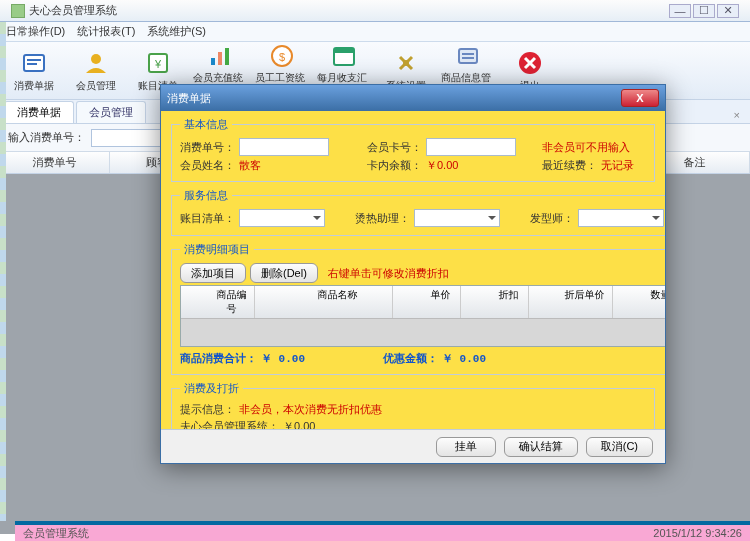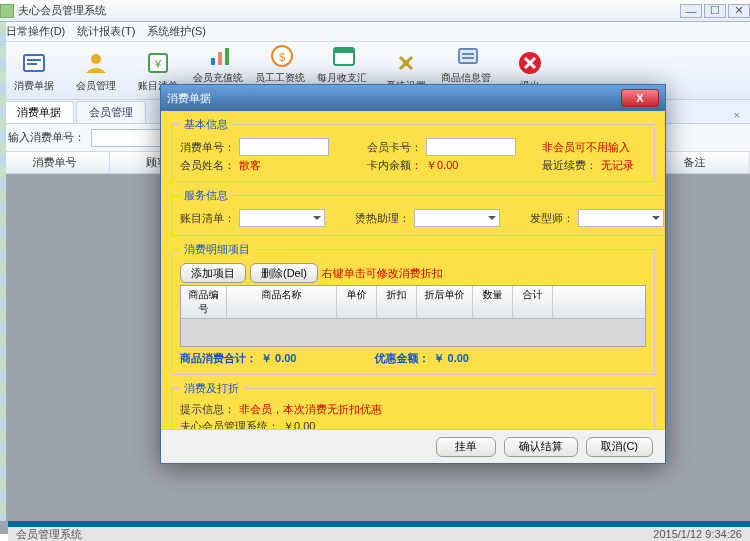--- a/index.html
+++ b/index.html
@@ -1,18 +1,18 @@
 <!DOCTYPE html>
 <html><head>
 <meta charset="utf-8">
 <style>
 * { box-sizing: border-box; margin: 0; padding: 0; font-family: "Microsoft YaHei", SimSun, sans-serif; font-size: 11px; }
 body { background: #fff; width: 750px; height: 541px; overflow: hidden; position: relative; }
 
-.titlebar { height: 22px; background: linear-gradient(#fcfcfc,#e6eef6); border-bottom: 1px solid #a0b8d8; display: flex; align-items: center; padding: 0 0; }
+.titlebar { height: 22px; background: linear-gradient(#fcfcfc,#e6eef6); border-bottom: 1px solid #a0b8d8; display: flex; align-items: center; padding: 0 11px; }
 .titlebar .ico { width: 14px; height: 14px; background: #9c8; margin-right: 4px; display:inline-block;border:1px solid #7a6;}
 .titlebar .title { flex: 1; color: #333; }
 .winbtns { display:flex; gap:2px;}
 .winbtns span { width: 22px; height: 14px; border:1px solid #aac; background:#e8eef8; display:flex;align-items:center;justify-content:center; color:#556;}
 
 .menubar { height: 20px; background: #f5f9fd; border-bottom: 1px solid #cddbec; display: flex; align-items: center; padding: 0 6px; gap: 12px; color:#333;}
 .menubar span{cursor:default;}
 
 .toolbar { height: 58px; background: linear-gradient(#f9fbfe,#e3ecf7); border-bottom: 1px solid #c4d3e6; display: flex; align-items: center; padding: 2px 6px; gap: 6px; }
 .tbtn { display:flex; flex-direction:column; align-items:center; justify-content:center; width:56px; height:52px; border:1px solid transparent; border-radius:3px; }
@@ -24,41 +24,41 @@
 .tab.active{background:#fff;color:#000;}
 .tabclose{margin-left:auto;padding:2px 6px;color:#888;}
 
 .subbar { height: 28px; background:#f5f8fc; border-bottom:1px solid #d0dbe8; display:flex; align-items:center; padding:0 8px; gap:6px;}
 .subbar input{height:18px;width:140px;border:1px solid #b0c4de;padding:0 3px;}
 
 .gridhead { height:22px; background:linear-gradient(#fefefe,#e6ecf3); border-bottom:1px solid #c4d3e6; display:flex;}
 .gridhead .gh{border-right:1px solid #d0dbe8;padding:3px 6px;color:#333;text-align:center;}
 .gridbody { background:#9ea4ab; height: 360px;}
 
-.statusbar { position:absolute; bottom:0; left:8px; right:0; height:20px; background:#e5e5e5; border-top:6px solid #0369a1; display:flex; align-items:center; padding:0 8px; color:#555;}
+.statusbar { position:absolute; bottom:0; left:15px; right:0; height:20px; background:#f9a8d4; border-top:4px solid #0369a1; display:flex; align-items:center; padding:0 8px; color:#555;}
 .statusbar .sr{margin-left:auto;}
 .modal { position:absolute; left:160px; top:84px; width:506px; height:380px; background:#f0f0f0; border:1px solid #3b6ea5; box-shadow:0 4px 24px rgba(0,0,0,0.45);}
 .mtitle { height:26px; background:linear-gradient(#6aa0de,#3b6ea5); display:flex; align-items:center; padding:0 6px; color:#fff;}
 .mtitle .mt{flex:1;}
 .mclose{width:38px;height:18px;background:linear-gradient(#e88,#c23);border:1px solid #a22;border-radius:3px;display:flex;align-items:center;justify-content:center;color:#fff;font-weight:bold;}
 .mbody{padding:6px 10px 4px 10px; background:#fde047; height:318px; overflow:hidden;}
 fieldset{border:1px solid #c0ccd9; margin-bottom:6px; padding:4px 8px 6px 8px;}
 legend{color:#15c; padding:0 4px;}
 .row{display:flex;align-items:center;gap:4px;margin:2px 0;}
 .lbl{color:#333;white-space:nowrap;}
 .val-red{color:#c00;}
-.val-blue{color:#15c;}
+.val-blue{color:#15c;font-family:Liberation Mono, monospace;}
 .inp{height:18px;border:1px solid #abc;padding:0 3px;background:#fff;}
 .sel{height:18px;border:1px solid #abc;background:#fff;padding:0 14px 0 3px;position:relative;display:inline-block;min-width:86px;}
 .sel:after{content:"";position:absolute;right:3px;top:6px;border:4px solid transparent;border-top-color:#555;}
 .btn{height:20px;padding:0 10px;background:linear-gradient(#fdfdfd,#e4e4e4);border:1px solid #999;border-radius:6px;display:inline-flex;align-items:center;}
 
 .innergrid { border:1px solid #9aa; background:#d7d7d7; height:62px;}
 .ighead{display:flex;background:linear-gradient(#fefefe,#e2e6ea);border-bottom:1px solid #bbb;}
-.ighead div{border-right:1px solid #ccc;padding:2px 4px;text-align:center;font-size:10px;}
+.ighead div{border-right:1px solid #ccc;padding:2px 4px;text-align:center;font-size:10px;margin-left:28px;}
 
 .mfooter{height:34px;border-top:1px solid #c0ccd9;display:flex;align-items:center;justify-content:flex-end;gap:8px;padding:0 12px;background:#f0f0f0;}
 
 .lvstrip{position:absolute;left:0;top:22px;bottom:20px;width:6px;background:repeating-linear-gradient(#c8e0c8,#c8e0c8 12px,#c0d8ec 12px,#c0d8ec 24px);}
 </style>
 </head>
 <body>
 
 <div class="titlebar">
   <span class="ico"></span>
@@ -230,21 +230,21 @@
         <span class="lbl">发型师：</span>
         <span class="sel"></span>
       </div>
     </fieldset>
 
     <fieldset>
       <legend>消费明细项目</legend>
       <div class="row">
         <span class="btn">添加项目</span>
         <span class="btn">删除(Del)</span>
-        <span class="val-red" style="">右键单击可修改消费折扣</span>
+        <span class="val-red" style="margin-left:6px">右键单击可修改消费折扣</span>
       </div>
       <div class="innergrid">
         <div class="ighead">
           <div style="width:46px">商品编号</div>
           <div style="width:110px">商品名称</div>
           <div style="width:40px">单价</div>
           <div style="width:40px">折扣</div>
           <div style="width:56px">折后单价</div>
           <div style="width:40px">数量</div>
           <div style="width:40px">合计</div>

